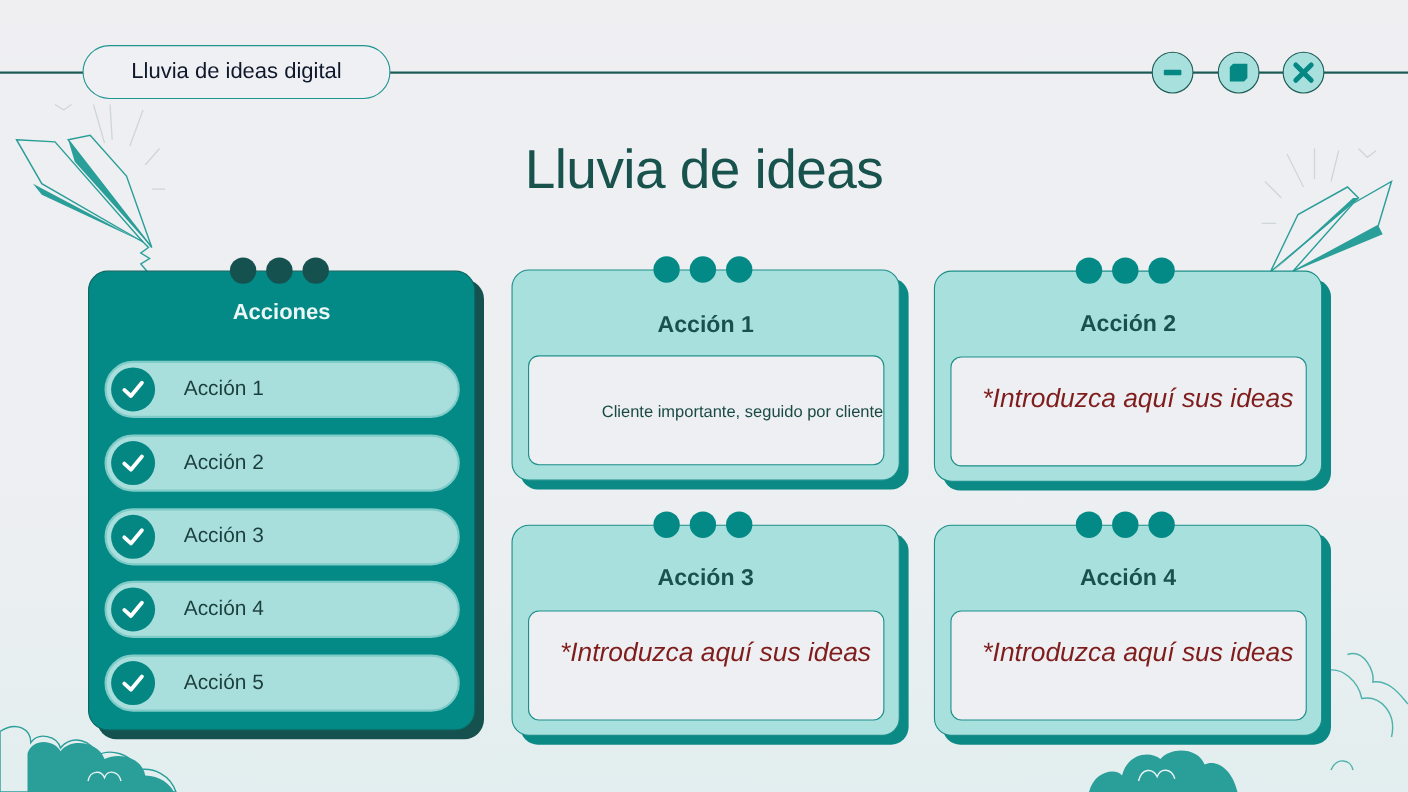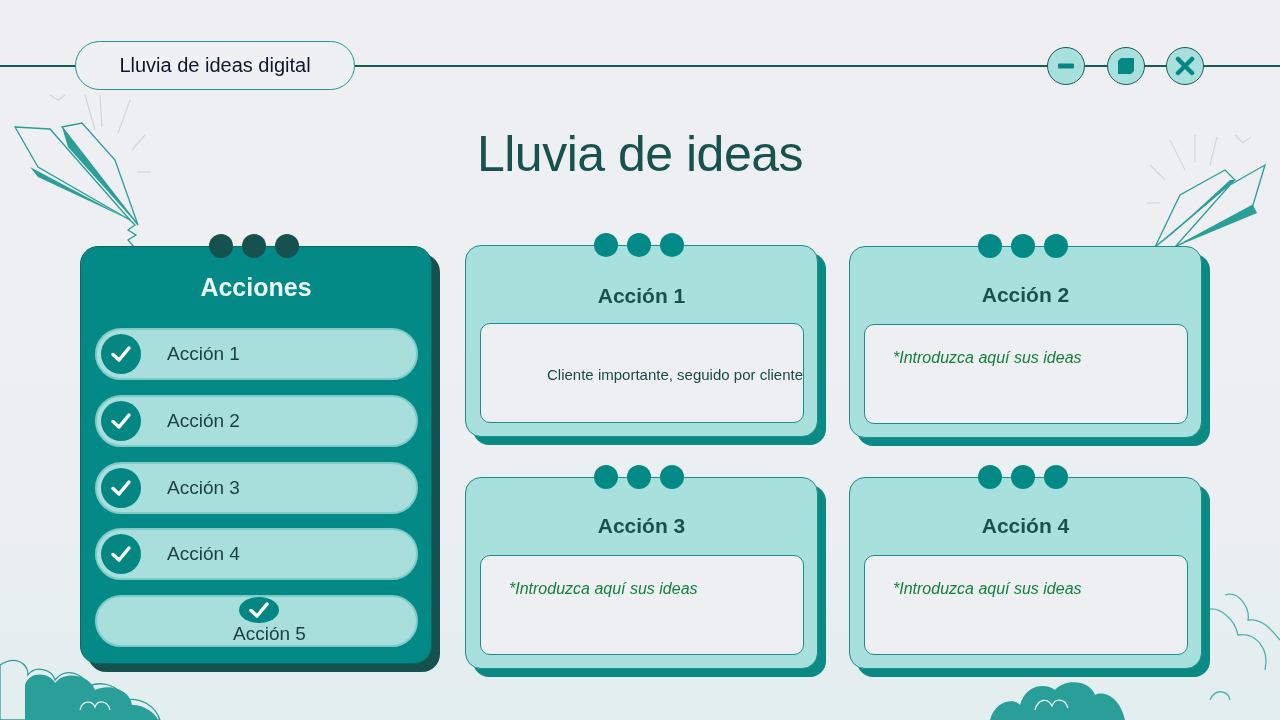--- a/index.html
+++ b/index.html
@@ -38,21 +38,21 @@
   .actions-panel {
     position: absolute; left: 80px; top: 246px; width: 352px; height: 418px;
     background: #038a86; border-radius: 18px;
     border: 1.5px solid #0c6763;
     box-shadow: 8px 8px 0 #15524f;
   }
   .dots { position: absolute; display: flex; gap: 9px; }
   .dot { width: 24px; height: 24px; border-radius: 50%; }
   .actions-title {
     position: absolute; left: 0; right: 0; top: 26px; text-align: center;
-    color: #eaf7f6; font-size: 25px; font-weight: 700;
+    color: #eaf7f6; font-size: 20px; font-weight: 700;
   }
   .action-item {
     position: absolute; left: 14px; width: 323px; height: 52px;
     border-radius: 26px; background: #a8dfdd;
     border: 2px solid #7fcbc8;
     display: flex; align-items: center; cursor: pointer;
   }
   .check-circle {
     width: 40px; height: 40px; border-radius: 50%; background: #048783;
     margin-left: 4px; display: flex; align-items: center; justify-content: center;
@@ -75,21 +75,21 @@
     position: absolute; left: 14px; top: 77px; width: 324px; height: 100px;
     background: #eeeff2; border: 1.5px solid #1d8f8a; border-radius: 10px;
     cursor: text;
   }
   .card-text {
     position: absolute; left: 0; right: 0; top: 42px; text-align: right;
     font-size: 15px; color: #1a4a46; margin-left: 16px;
   }
   .card-placeholder {
     position: absolute; left: 28px; top: 24px;
-    font-size: 16px; font-style: italic; color: #15803d;
+    font-size: 24px; font-style: italic; color: #7f1d1d;
   }
 </style>
 </head>
 <body>
 
 <div class="topline"></div>
 <div class="title-pill">
   <span>Lluvia de ideas digital</span>
 </div>
 
@@ -189,21 +189,21 @@
     <span class="action-label">Acción 3</span>
   </div>
   <div class="action-item" style="top:281px;">
     <div class="check-circle">
       <svg width="24" height="24" viewBox="0 0 24 24">
           <path d="M4 12.5 L10 18 L20 6" stroke="#ffffff" stroke-width="3.5" fill="none" stroke-linecap="round" stroke-linejoin="round"></path>
         </svg>
     </div>
     <span class="action-label">Acción 4</span>
   </div>
-  <div class="action-item" style="top:348px;flex-direction:column;">
+  <div class="action-item" style="top:348px;">
     <div class="check-circle">
       <svg width="24" height="24" viewBox="0 0 24 24">
           <path d="M4 12.5 L10 18 L20 6" stroke="#ffffff" stroke-width="3.5" fill="none" stroke-linecap="round" stroke-linejoin="round"></path>
         </svg>
     </div>
     <span class="action-label">Acción 5</span>
   </div>
 </div>
 
 <div class="card" style="left:465px; top:245px;">

